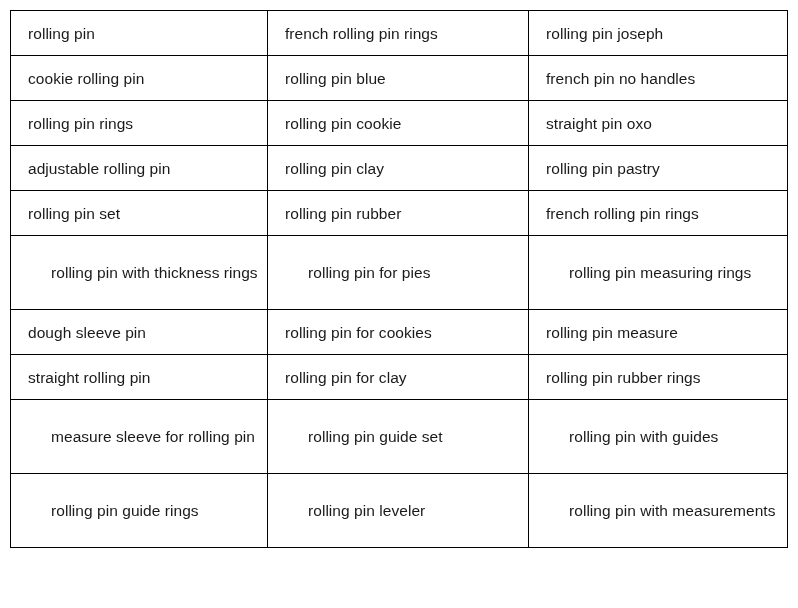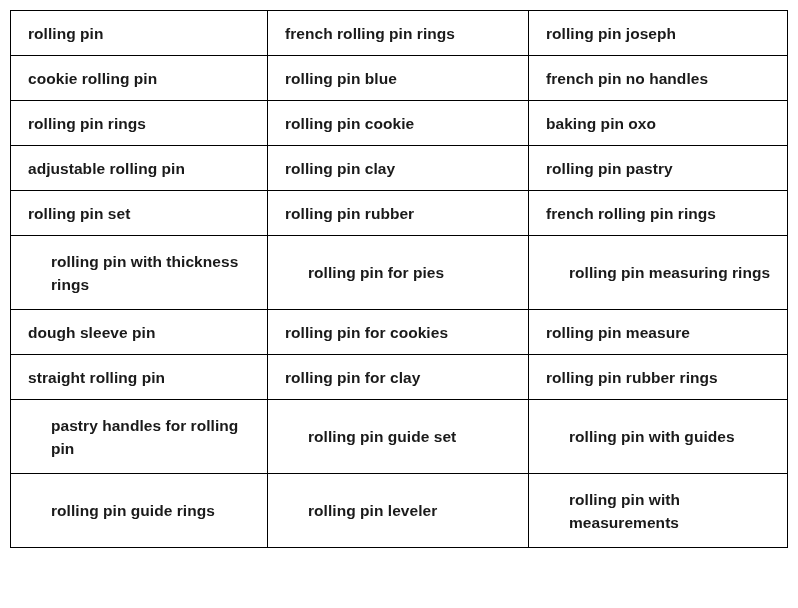--- a/index.html
+++ b/index.html
@@ -31,21 +31,21 @@
   table.keyword-table col.c2 { width: 261px; }
   table.keyword-table col.c3 { width: 259px; }
   table.keyword-table td {
     border: 1px solid #000000;
     padding: 0 0 0 17px;
     font-size: 15.5px;
     line-height: 23px;
     color: #1a1a1a;
     vertical-align: middle;
     text-align: left;
-    font-weight: bold;
+    font-weight: normal;
     letter-spacing: 0.05px;
     word-wrap: break-word;
     overflow-wrap: break-word;
   }
   table.keyword-table tr.r-normal td { height: 44px; }
   table.keyword-table tr.r-tall td { height: 73px; padding-left: 40px; }
   table.keyword-table td.pad-right { padding-right: 8px; }
 </style>
 </head>
 <body>
@@ -64,21 +64,21 @@
           <td class="pad-right">rolling pin joseph</td>
         </tr>
         <tr class="r-normal">
           <td class="pad-right">cookie rolling pin</td>
           <td class="pad-right">rolling pin blue</td>
           <td class="pad-right">french pin no handles</td>
         </tr>
         <tr class="r-normal">
           <td class="pad-right">rolling pin rings</td>
           <td class="pad-right">rolling pin cookie</td>
-          <td class="pad-right">baking pin oxo</td>
+          <td class="pad-right">straight pin oxo</td>
         </tr>
         <tr class="r-normal">
           <td class="pad-right">adjustable rolling pin</td>
           <td class="pad-right">rolling pin clay</td>
           <td class="pad-right">rolling pin pastry</td>
         </tr>
         <tr class="r-normal">
           <td class="pad-right">rolling pin set</td>
           <td class="pad-right">rolling pin rubber</td>
           <td class="pad-right">french rolling pin rings</td>
@@ -92,21 +92,21 @@
           <td class="pad-right">dough sleeve pin</td>
           <td class="pad-right">rolling pin for cookies</td>
           <td class="pad-right">rolling pin measure</td>
         </tr>
         <tr class="r-normal">
           <td class="pad-right">straight rolling pin</td>
           <td class="pad-right">rolling pin for clay</td>
           <td class="pad-right">rolling pin rubber rings</td>
         </tr>
         <tr class="r-tall">
-          <td class="pad-right">pastry handles for rolling pin</td>
+          <td class="pad-right">measure sleeve for rolling pin</td>
           <td class="pad-right">rolling pin guide set</td>
           <td class="pad-right">rolling pin with guides</td>
         </tr>
         <tr class="r-tall">
           <td class="pad-right">rolling pin guide rings</td>
           <td class="pad-right">rolling pin leveler</td>
           <td class="pad-right">rolling pin with measurements</td>
         </tr>
       </tbody>
   </table>

